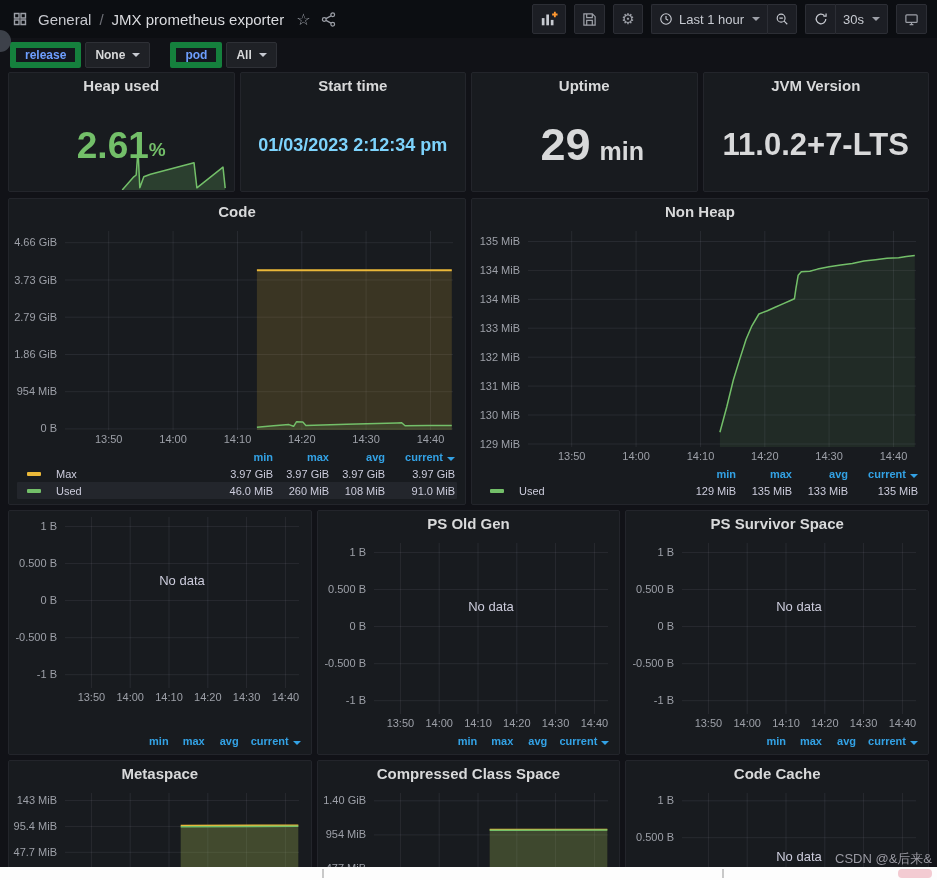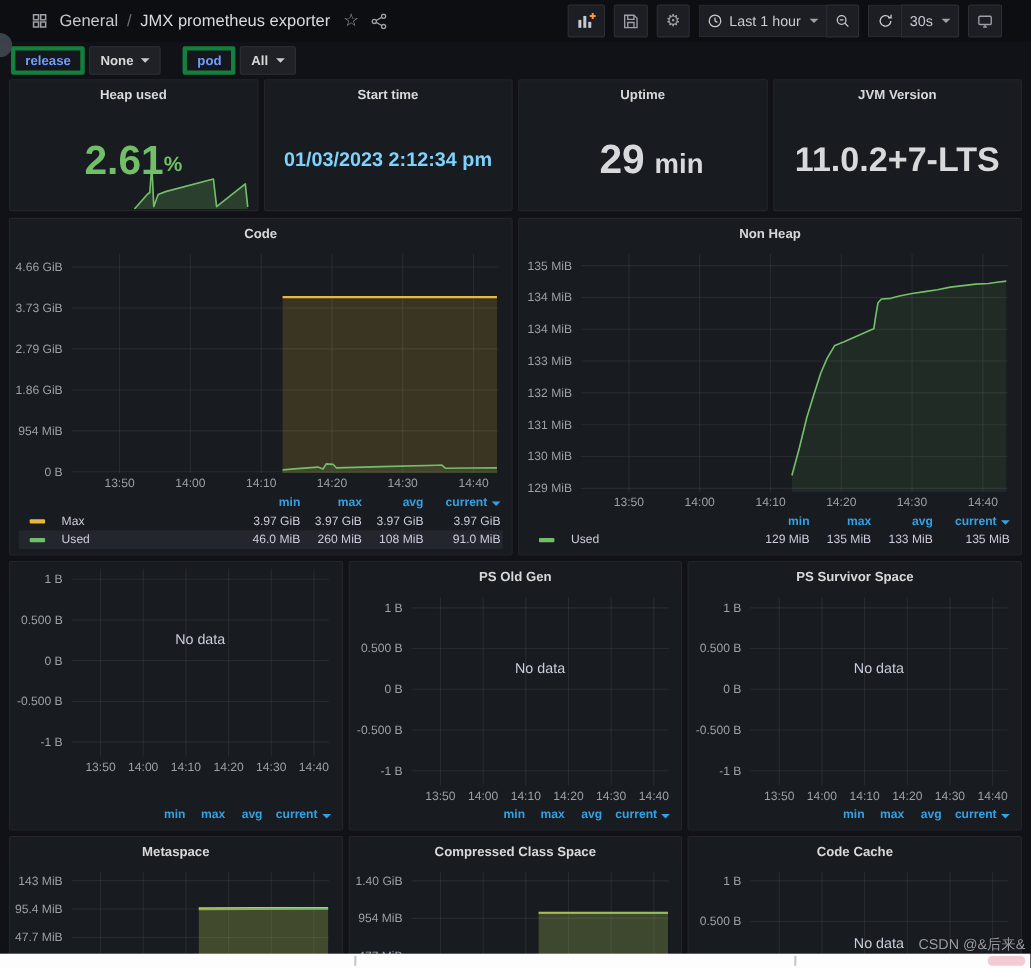--- a/index.html
+++ b/index.html
@@ -1,20 +1,20 @@
 <!DOCTYPE html>
 <html><head>
 <meta charset="utf-8">
 <style>
   html,body{margin:0;padding:0;background:#111217;}
   #app{position:relative;width:937px;height:880px;overflow:hidden;background:#111217;
        font-family:"Liberation Sans",sans-serif;color:#CCCCDC;-webkit-font-smoothing:antialiased;}
   
   .navbar{position:absolute;top:0;left:0;right:0;height:38px;background:#0c0e12;
-          display:flex;align-items:center;padding:0 26px;box-sizing:border-box;}
+          display:flex;align-items:center;padding:0 10px;box-sizing:border-box;}
   .crumbs{display:flex;align-items:center;gap:8px;font-size:15px;}
   .crumb-section{color:#C7C8CE;cursor:pointer;}
   .crumb-sep{color:#6E7077;}
   .crumb-title{color:#DADBDF;font-weight:500;}
   .nav-icon{display:inline-flex;align-items:center;justify-content:center;width:20px;height:20px;color:#9DA0A8;}
   .star{font-size:16px;color:#9DA0A8;margin-left:4px;cursor:pointer;}
   .nav-right{margin-left:auto;display:flex;align-items:center;gap:8px;}
   .tbtn{display:flex;align-items:center;gap:6px;height:30px;min-width:30px;box-sizing:border-box;
         background:#1c1e24;border:1px solid #2c2e35;border-radius:2px;justify-content:center;
         padding:0 7px;color:#C7CAD1;font-size:13px;font-weight:500;cursor:pointer;}
@@ -22,48 +22,48 @@
   .tgroup .tbtn:first-child{border-right:none;border-radius:2px 0 0 2px;}
   .tgroup .tbtn:last-child{border-radius:0 2px 2px 0;}
   .gear{font-size:15px;color:#9DA0A8;}
   .tcaret{width:0;height:0;border-left:4px solid transparent;border-right:4px solid transparent;
           border-top:4px solid #9DA0A8;margin-left:2px;}
   
   .filters{position:absolute;top:38px;left:0;right:0;height:34px;display:flex;align-items:center;
            padding-left:10px;gap:4px;}
   .chip{height:26px;box-sizing:border-box;display:flex;align-items:center;padding:0 9px;
         border-radius:2px;font-size:12px;font-weight:600;}
-  .chip-label{background:#15171d;border:4px solid #15803d;color:#6E9FFF;cursor:pointer;}
+  .chip-label{background:#15171d;border:6px solid #15803d;color:#6E9FFF;cursor:pointer;}
   .chip-value{background:#1f2126;border:1px solid #2e3036;color:#D8D9DA;gap:7px;cursor:pointer;}
   .chip-gap{width:12px;}
   .vcaret{width:0;height:0;border-left:4px solid transparent;border-right:4px solid transparent;
           border-top:4px solid #C7CAD1;}
   
   .notch{position:absolute;left:-11px;top:30px;width:22px;height:22px;border-radius:50%;
          background:#454a53;opacity:.85;z-index:5;cursor:pointer;}
   
   .row{position:absolute;left:8px;right:8px;display:grid;gap:5px;}
   .row1{top:72px;height:120px;grid-template-columns:repeat(4,1fr);}
   .row2{top:198px;height:307px;grid-template-columns:repeat(2,1fr);}
   .row3{top:510px;height:245px;grid-template-columns:repeat(3,1fr);}
   .row4{top:760px;height:245px;grid-template-columns:repeat(3,1fr);}
   .panel{background:#181B1F;border:1px solid #23252b;border-radius:2px;box-sizing:border-box;
          display:flex;flex-direction:column;position:relative;overflow:hidden;}
-  .ptitle{height:26px;line-height:26px;text-align:center;font-size:12px;font-weight:600;
+  .ptitle{height:26px;line-height:26px;text-align:center;font-size:15px;font-weight:600;
           color:#D8D9DA;flex:0 0 auto;cursor:pointer;}
   .chart{flex:1 1 auto;min-height:0;}
   
   .stat-body{flex:1;display:flex;align-items:center;justify-content:center;position:relative;
              text-align:center;padding:0 10px;}
   .stat-green{color:#73BF69;font-weight:700;z-index:2;display:flex;align-items:flex-end;justify-content:center;}
   .stat-green .big{font-size:37px;line-height:1;}
   .stat-green .unit{font-size:19px;line-height:1.45;}
   .stat-text{color:#7dd3fc;font-weight:700;font-size:18px;line-height:1.25;max-width:210px;}
   .stat-uptime{color:#D8D9DA;font-weight:700;display:flex;align-items:baseline;gap:9px;}
-  .stat-uptime .big{font-size:37px;margin-left:16px;}
+  .stat-uptime .big{font-size:45px;margin-left:16px;}
   .stat-uptime .unit{font-size:25px;}
   .stat-jvm{color:#D8D9DA;font-weight:700;font-size:31px;line-height:1.15;max-width:205px;word-break:break-word;}
   .spark{position:absolute;left:1px;right:1px;bottom:1px;height:47px;z-index:1;}
   
   .legend{flex:0 0 auto;padding:0 8px 5px 8px;font-size:11px;}
   .lrow{display:grid;grid-template-columns:30px max-content 1fr 56px 56px 56px 70px;
         align-items:center;padding:2.5px 2px;border-radius:1px;}
   .sm .lrow{grid-template-columns:8px max-content 1fr 34px 36px 34px 62px;}
   .lrow.hl{background:#23262c;}
   .lh{color:#33A2E5;font-weight:700;text-align:right;cursor:pointer;}

